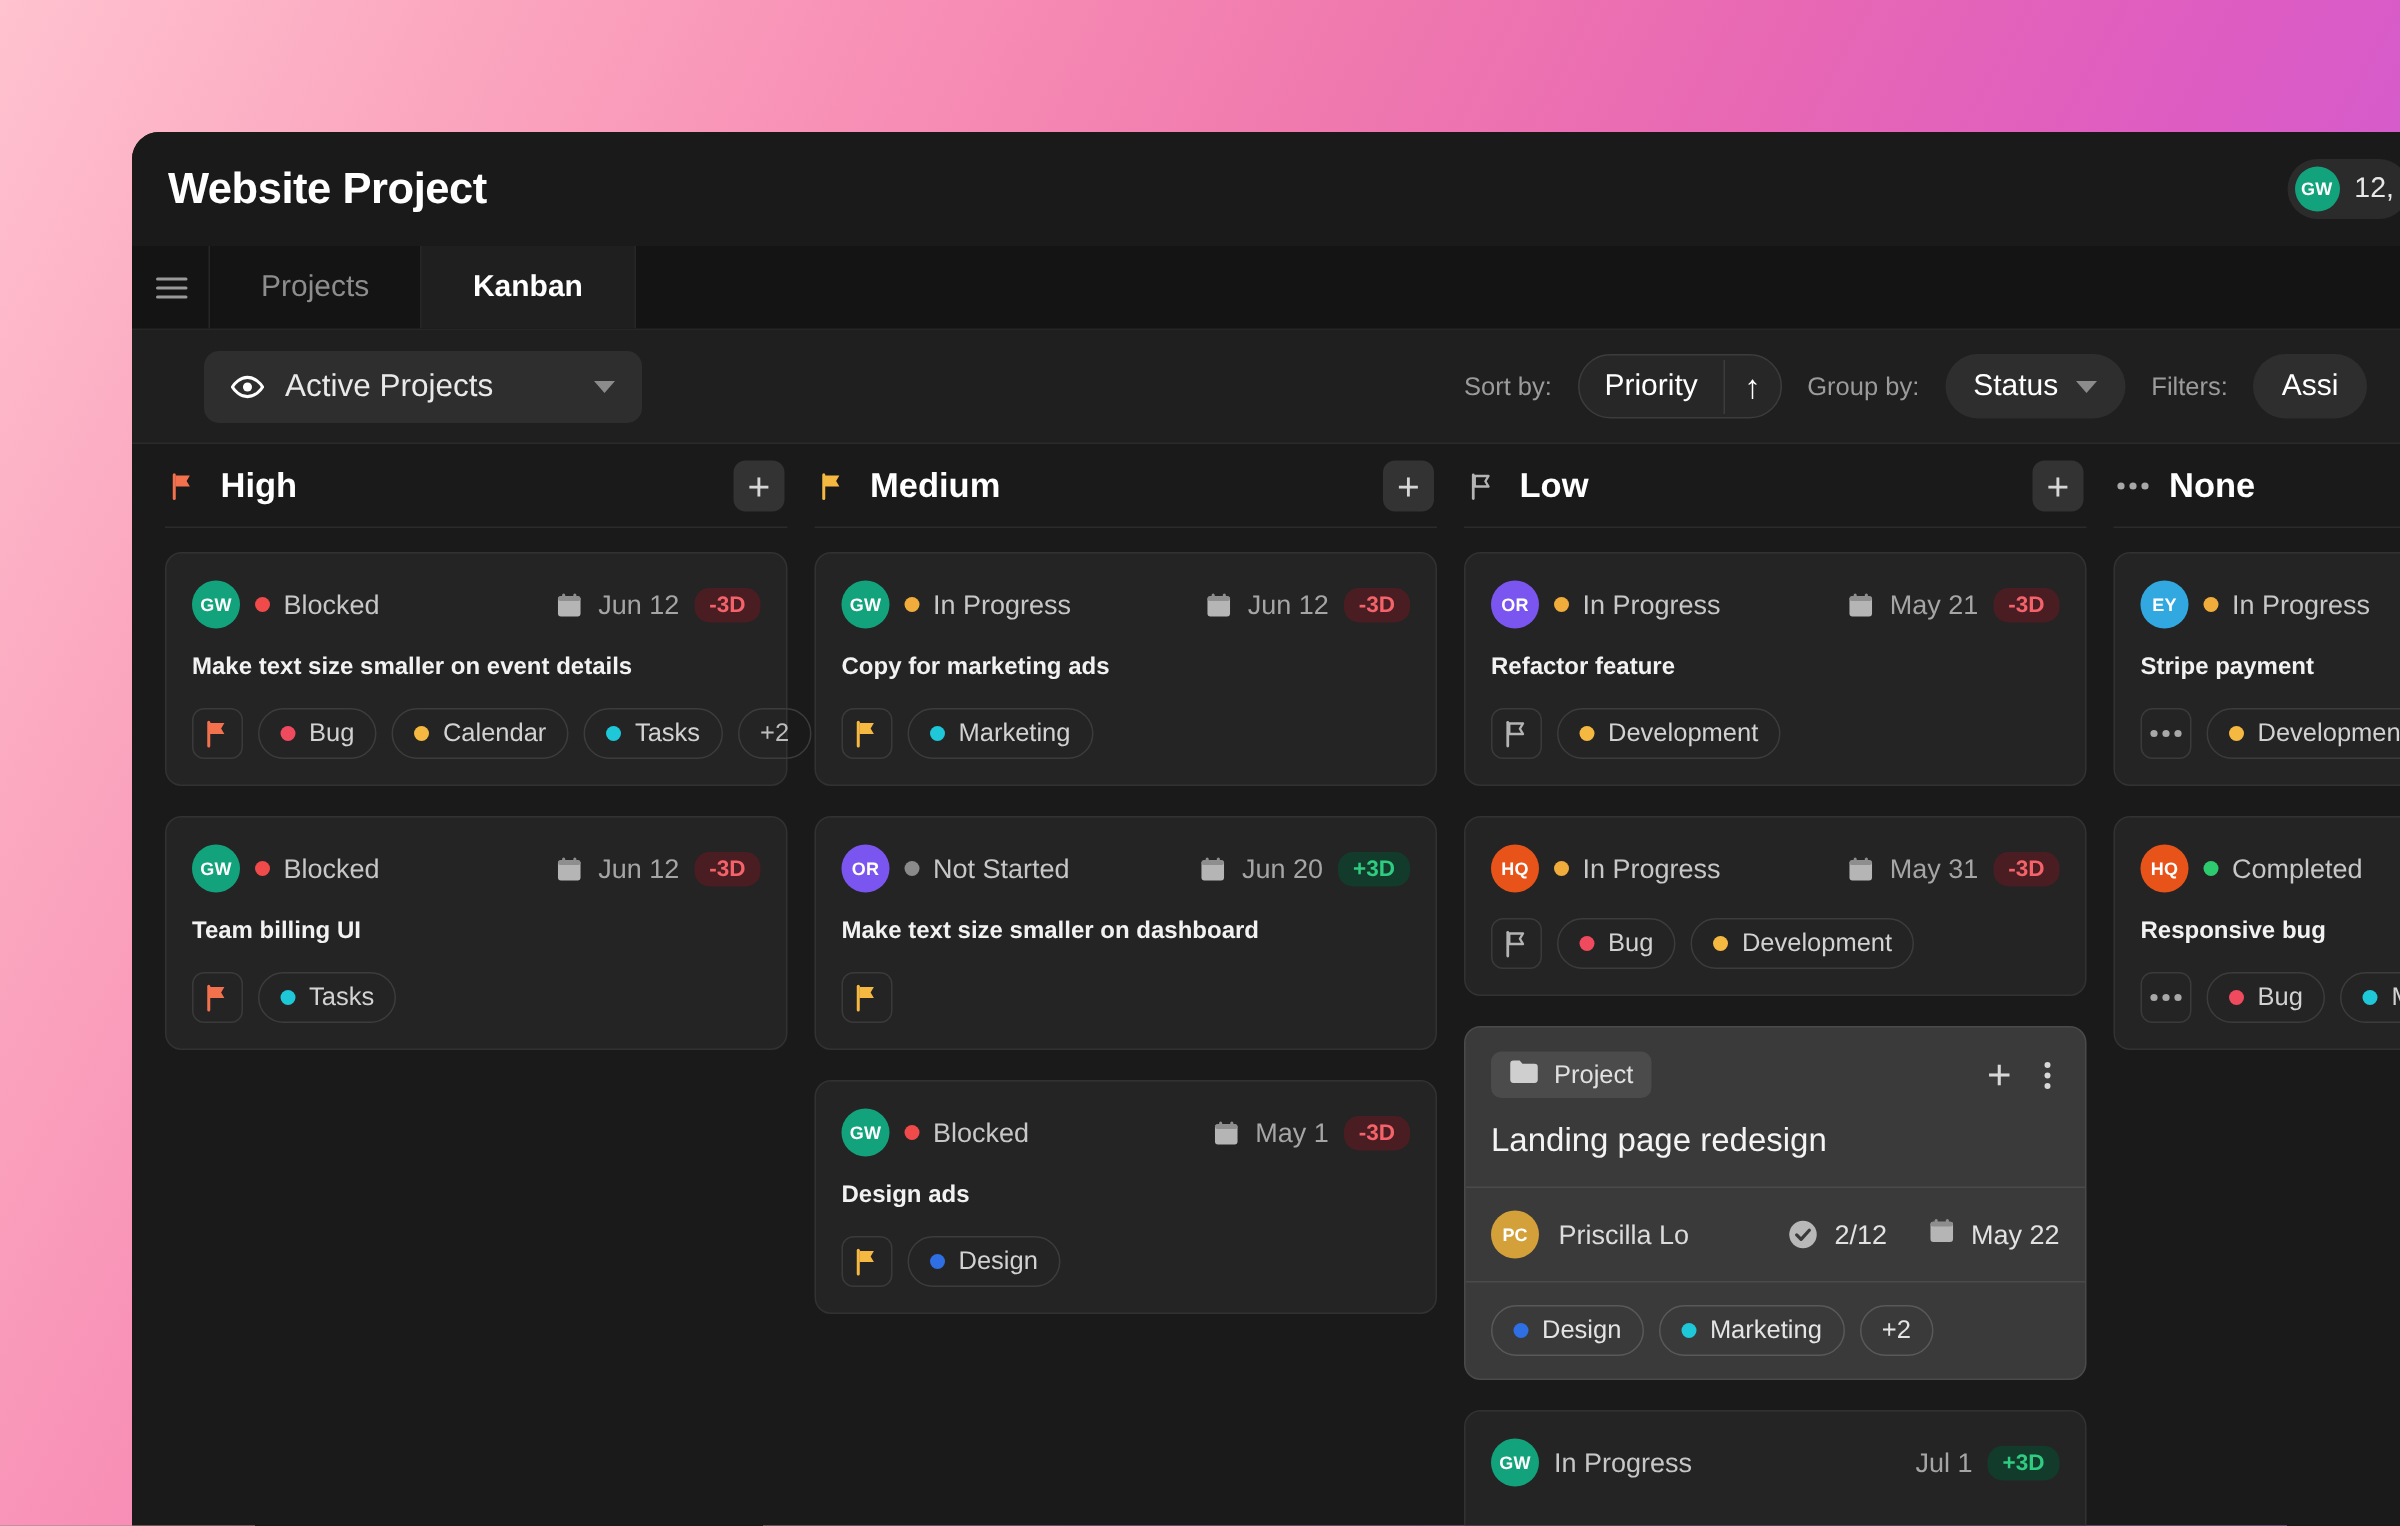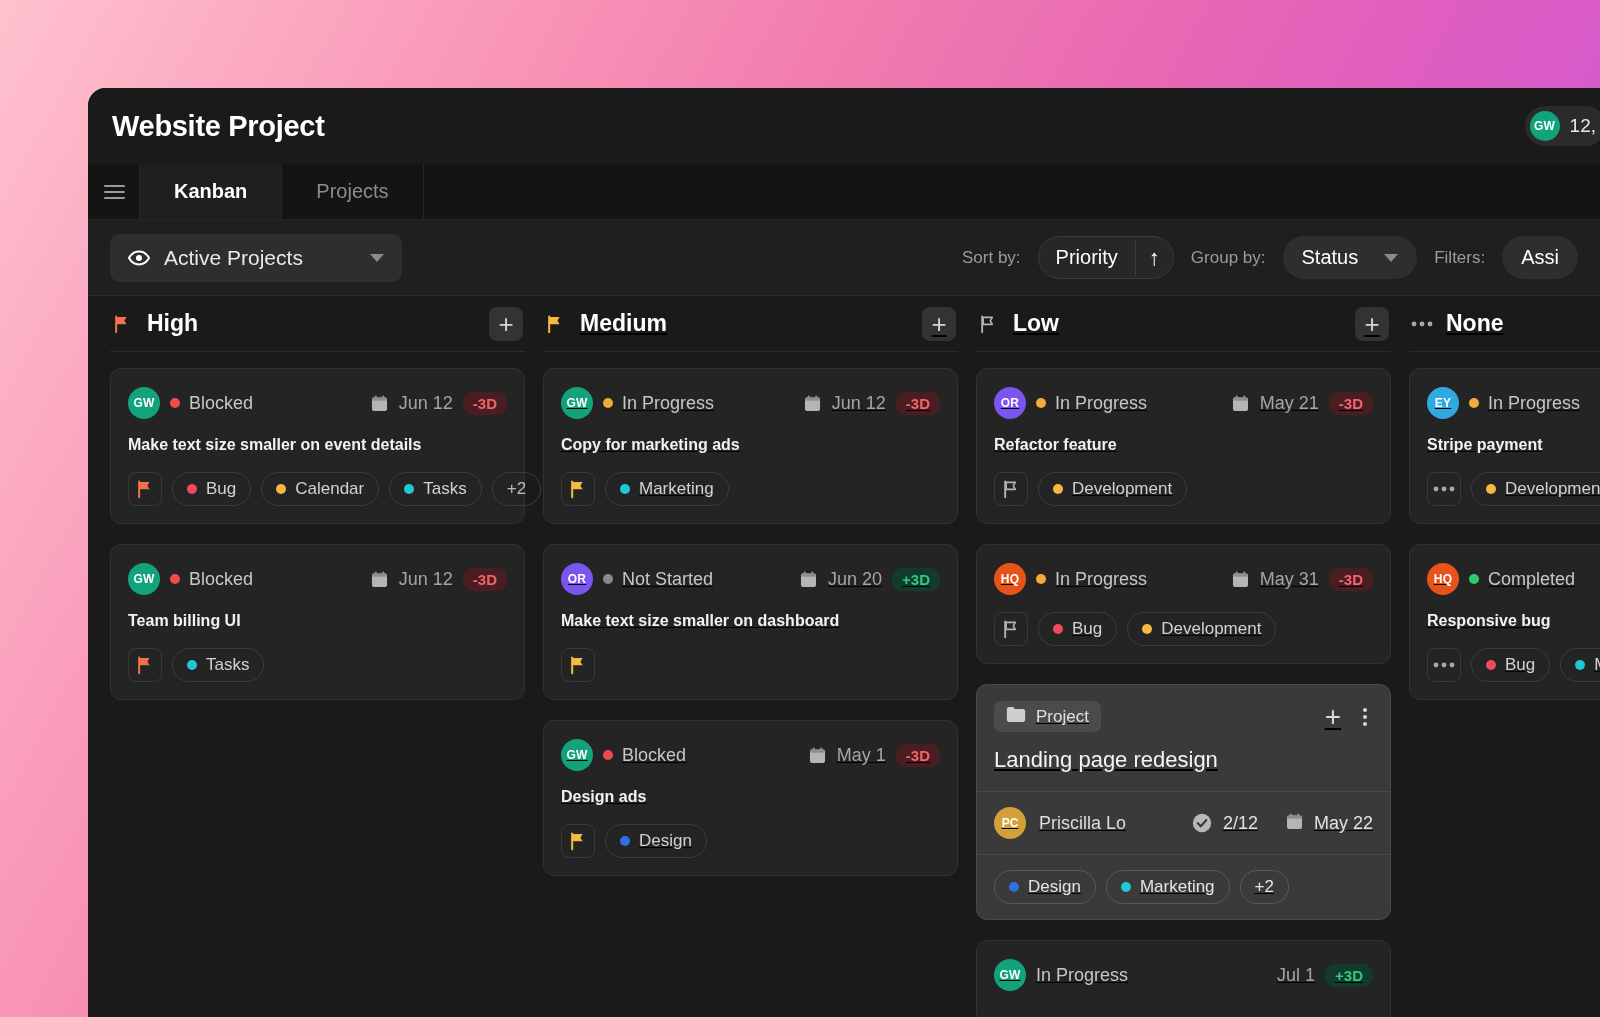--- a/index.html
+++ b/index.html
@@ -131,20 +131,21 @@
   }
   .view-select {
     display: flex;
     align-items: center;
     gap: 14px;
     background: #2e2e2e;
     border-radius: 10px;
     padding: 12px 18px;
     min-width: 292px;
     cursor: pointer;
+    margin-left: 26px;
   }
   .view-select .vs-label {
     font-size: 21px;
     color: #e9e9e9;
     flex: 1;
   }
   .eye-icon {
     width: 22px; height: 22px;
     display: flex; align-items: center; justify-content: center;
   }
@@ -184,21 +185,21 @@
   .sort-pill .sp-arrow {
     font-size: 22px;
     color: #ffffff;
     padding: 7px 13px;
     border-left: 1px solid #3c3c3c;
     line-height: 1;
   }
   .group-pill {
     display: flex;
     align-items: center;
-    gap: 26px;
+    gap: 12px;
     background: #2e2e2e;
     border-radius: 22px;
     padding: 10px 19px;
     cursor: pointer;
   }
   .group-pill .gp-text {
     font-size: 20px;
     color: #ffffff;
   }
   .filter-pill {
@@ -217,21 +218,21 @@
     align-items: flex-start;
     padding-left: 22px;
     overflow: hidden;
   }
   .column {
     width: 433px;
     flex: 0 0 433px;
     padding: 0 18px 0 0;
     height: 100%;
   }
-  .column + .column { margin-left: 0; text-decoration: underline; }
+  .column + .column { margin-left: 0; }
 
   .col-head {
     display: flex;
     align-items: center;
     height: 56px;
     padding: 0 2px;
     border-bottom: 1px solid #2b2b2b;
     margin-bottom: 16px;
   }
   .col-head .ch-icon {
@@ -460,22 +461,22 @@
       <div class="tb-count">12,</div>
     </div>
   </div>
 
   <div class="tabbar">
     <div class="hamburger">
       <span></span>
         <span></span>
         <span></span>
     </div>
+    <div class="tab">Projects</div>
     <div class="tab active">Kanban</div>
-    <div class="tab">Projects</div>
   </div>
 
   <div class="toolbar">
     <div class="view-select">
       <span class="eye-icon">
         <svg width="22" height="22" viewBox="0 0 24 24">
           <path d="M12 5C6.5 5 2.5 9.5 1 12c1.5 2.5 5.5 7 11 7s9.5-4.5 11-7c-1.5-2.5-5.5-7-11-7z" fill="none" stroke="#ffffff" stroke-width="2.2"></path>
           <circle cx="12" cy="12" r="3.3" fill="#ffffff"></circle>
         </svg>
       </span>

